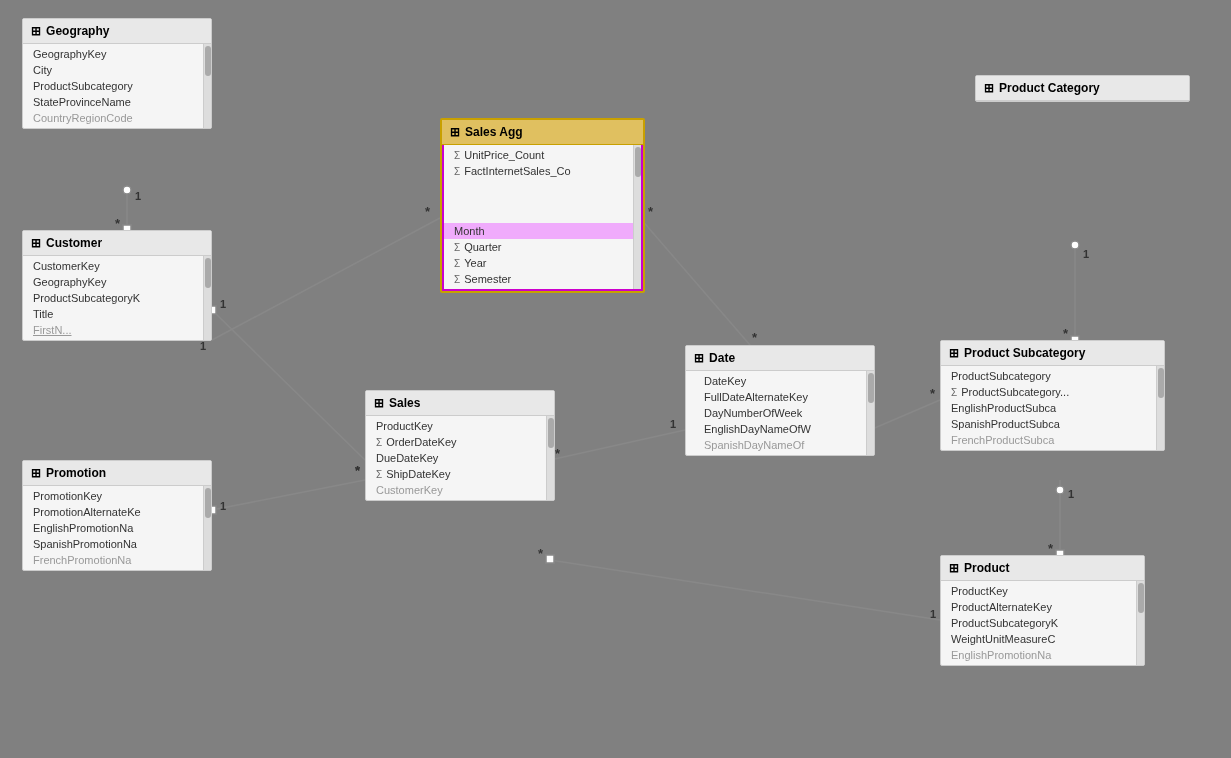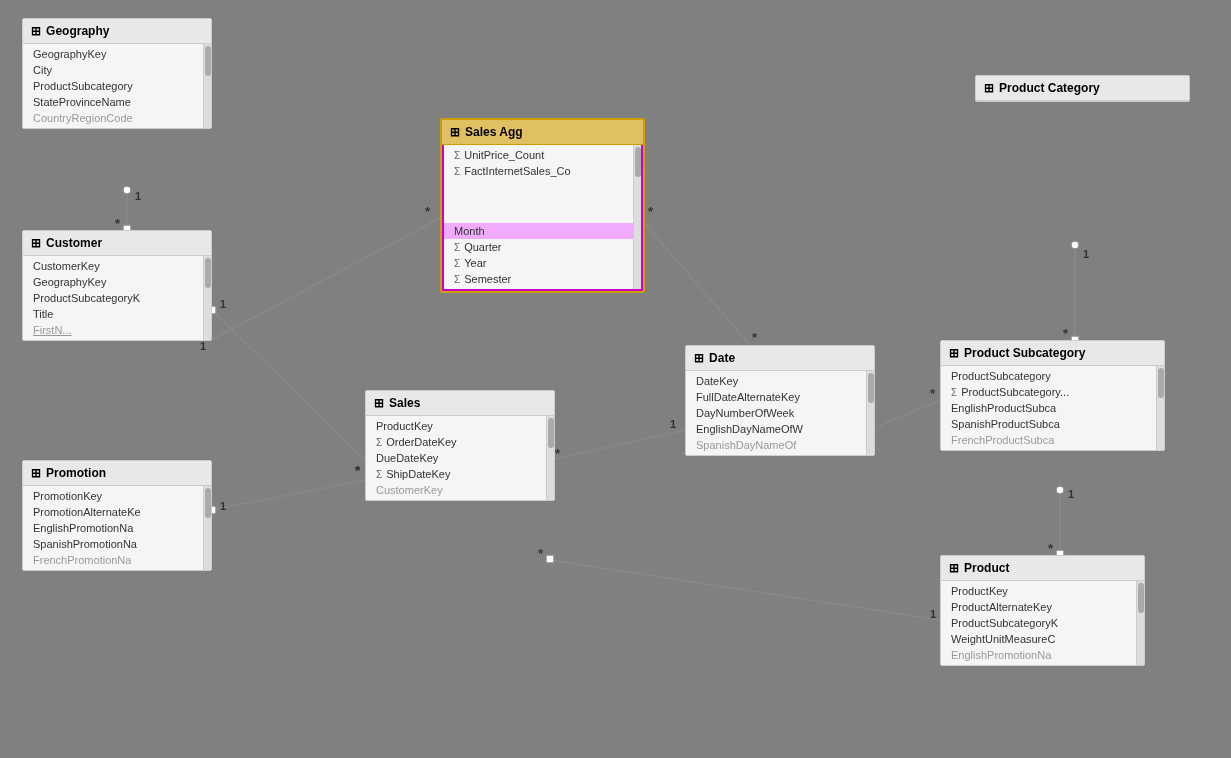--- a/index.html
+++ b/index.html
@@ -252,21 +252,21 @@
     </div>
     <div class="field-row" style="color:#999;">CustomerKey</div>
   </div>
 </div>
 
 <div class="table-card" style="left:685px; top:345px; width:190px;">
   <div class="table-header">
     <span>⊞</span>
     <span>Date</span>
   </div>
-  <div class="table-body" style="position:relative;">
+  <div class="table-body" style="position:relative;margin-left:8px;">
     <div class="scrollbar-area">
         <div class="scrollbar-thumb"></div>
       </div>
     <div class="field-row">DateKey</div>
     <div class="field-row">FullDateAlternateKey</div>
     <div class="field-row">DayNumberOfWeek</div>
     <div class="field-row">EnglishDayNameOfW</div>
     <div class="field-row" style="color:#999;">SpanishDayNameOf</div>
   </div>
 </div>

